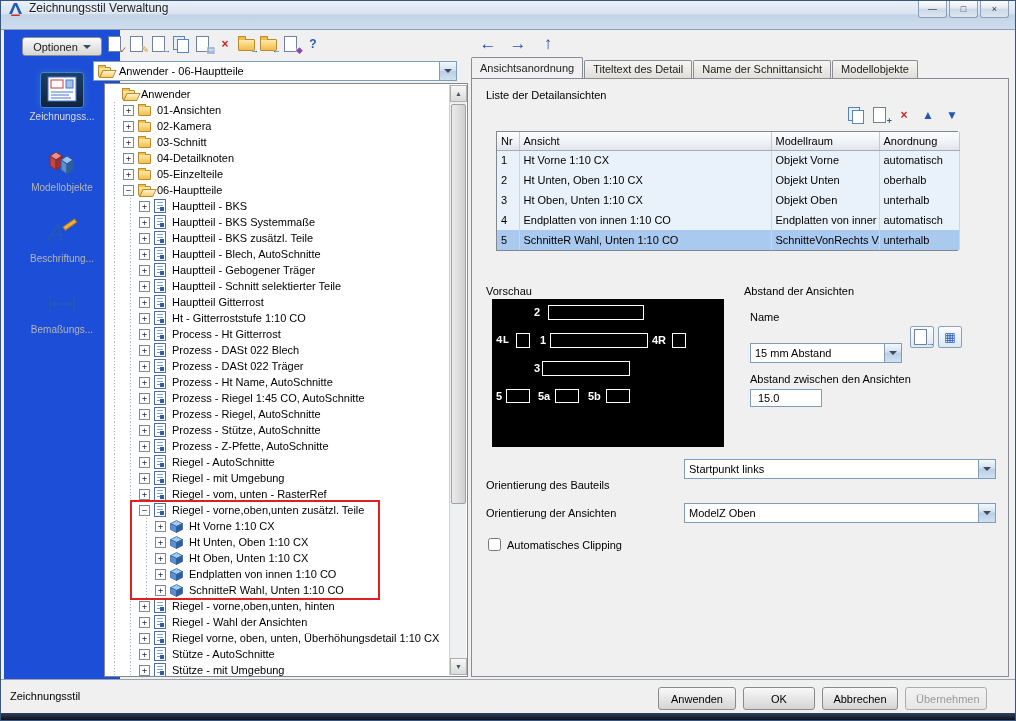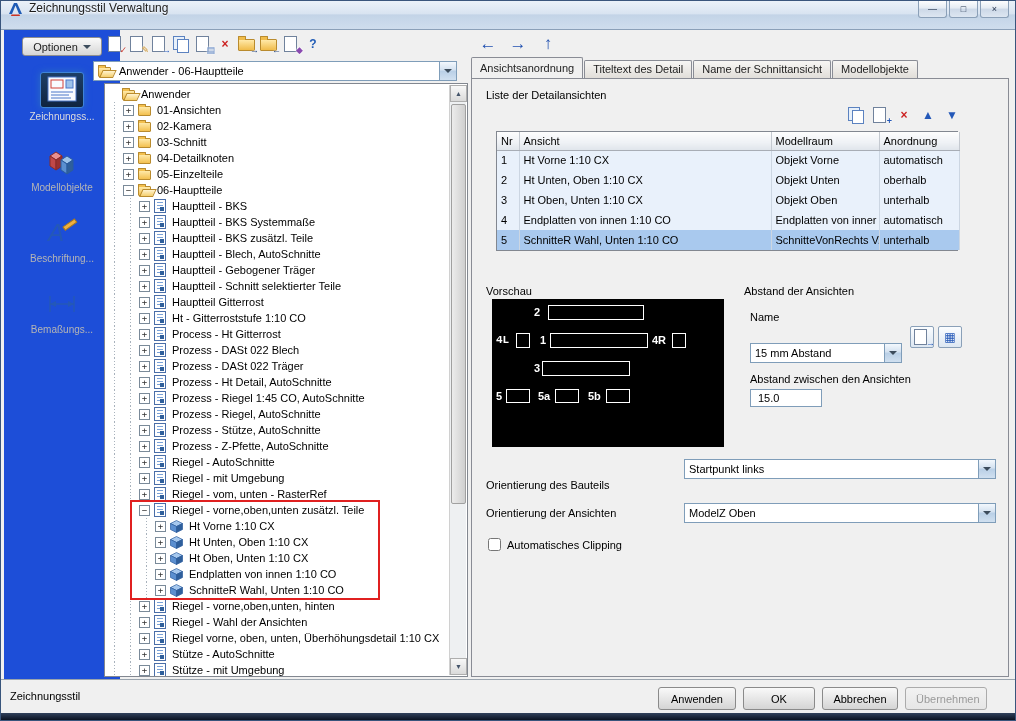--- a/index.html
+++ b/index.html
@@ -396,21 +396,21 @@
 
     <span class="tree-label">Prozess - DASt 022 Träger</span>
   </div>
         <div class="tree-item">
           <span class="indent"></span>
           <span class="indent"></span>
     <span class="expander">+</span>
 
     <span class="ti ti-style"></span>
 
-    <span class="tree-label">Prozess - Ht Detail, AutoSchnitte</span>
+    <span class="tree-label">Prozess - Ht Name, AutoSchnitte</span>
   </div>
         <div class="tree-item">
           <span class="indent"></span>
           <span class="indent"></span>
     <span class="expander">+</span>
 
     <span class="ti ti-style"></span>
 
     <span class="tree-label">Prozess - Riegel 1:45 CO, AutoSchnitte</span>
   </div>

